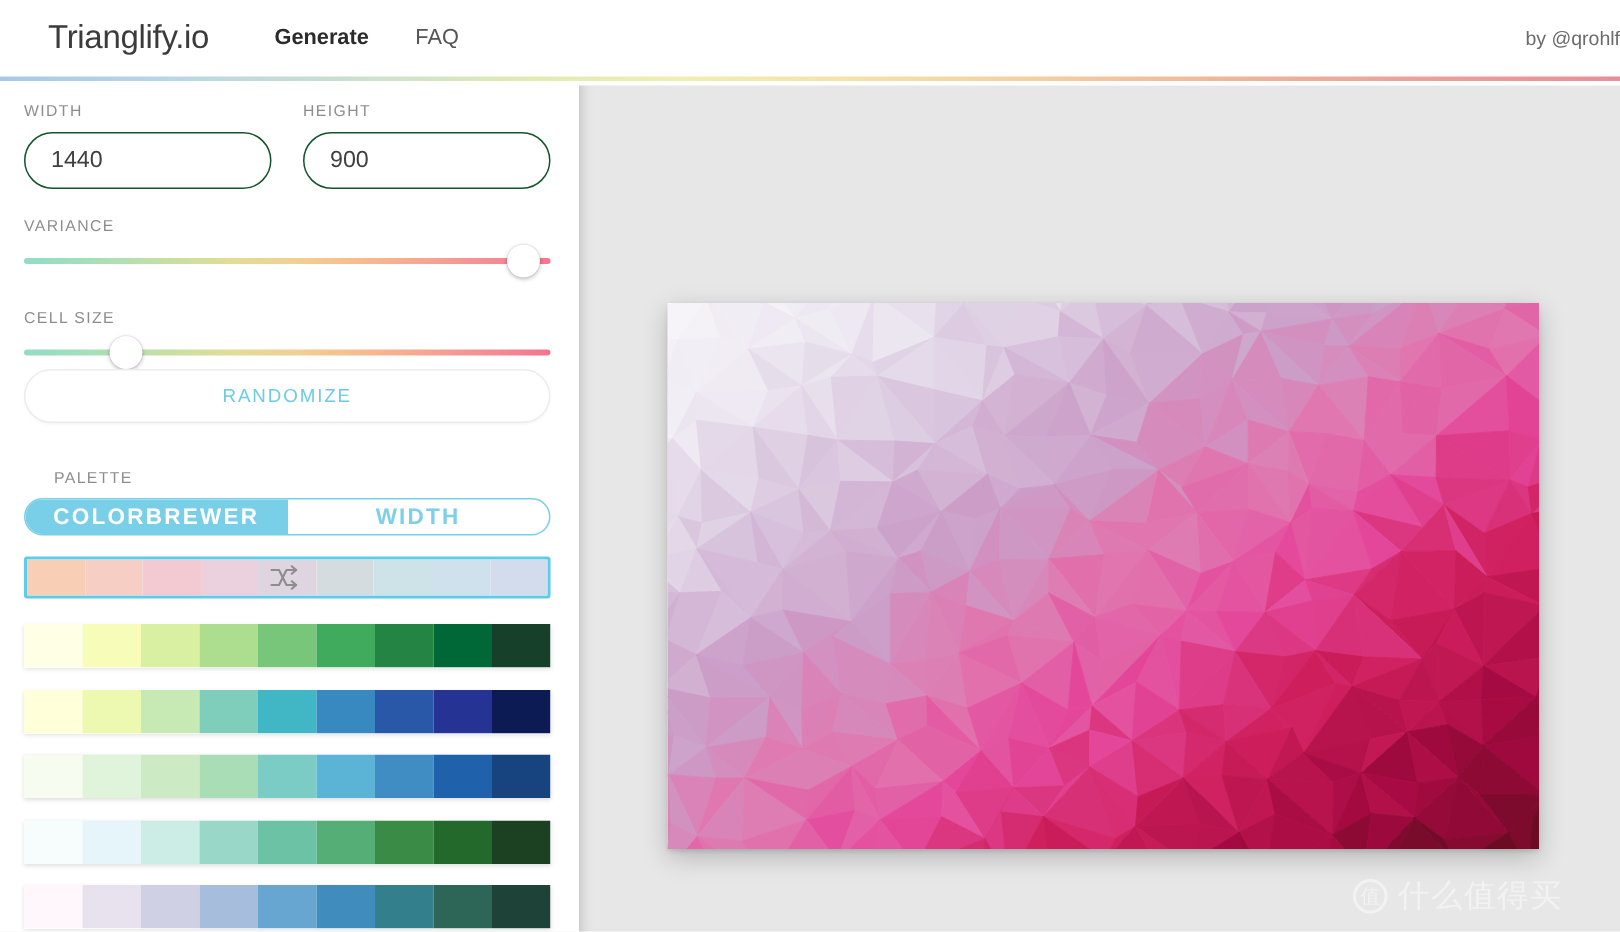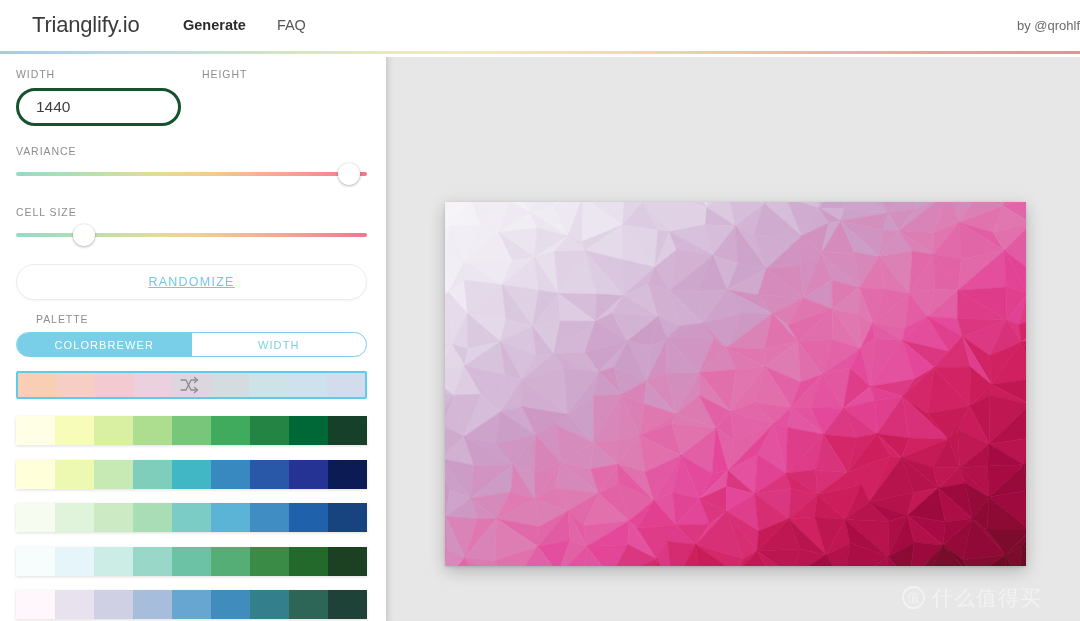--- a/index.html
+++ b/index.html
@@ -47,21 +47,21 @@
   
   .sidebar {
     position: absolute; left: 0; top: 54px; width: 386px; height: 567px;
     background: #fff; z-index: 4;
   }
   .field-label {
     position: absolute; font-size: 10.5px; letter-spacing: 0.09em;
     color: #8d8d8d; text-transform: uppercase; line-height: 12px; white-space: nowrap;
   }
   .text-input {
-    position: absolute; height: 38px; border: 3px solid #14532d; border-radius: 19px;
+    position: absolute; height: 38px; border: 1px solid #14532d; border-radius: 19px;
     background: #fff; font-size: 15.5px; color: #3f3f3f; padding: 0 17px;
     font-family: "Liberation Sans", sans-serif; outline: none; line-height: 36px;
   }
 
   
   .slider { position: absolute; left: 16px; width: 351px; height: 22px; }
   .slider .track {
     position: absolute; left: 0; top: 9px; width: 351px; height: 4px; border-radius: 2px;
     background: linear-gradient(to right,
       #91dcc6 0%, #a9dfb8 14%, #c6dfa4 27%, #e0dd97 39%,
@@ -82,21 +82,21 @@
     box-shadow: 0 1px 2px rgba(0,0,0,0.04);
   }
 
   .toggle {
     position: absolute; left: 16px; width: 351px; height: 25px;
     border: 1px solid #79cfe8; border-radius: 13px; overflow: hidden;
     display: flex; background: #fff;
   }
   .toggle-seg {
     flex: 1 1 50%; display: flex; align-items: center; justify-content: center;
-    font-size: 11px; letter-spacing: 0.1em; color: #7dd0e7; cursor: pointer;
+    font-size: 15px; letter-spacing: 0.1em; color: #7dd0e7; cursor: pointer; font-weight: bold;
   }
   .toggle-seg.active { background: #79cfe8; color: #ffffff; }
 
   .current-palette {
     position: absolute; left: 16px; width: 351px; height: 28px;
     border: 2px solid #5ecbe8; border-radius: 2px; overflow: hidden;
     display: flex; cursor: pointer;
   }
   .current-palette .cp-strip { position: absolute; inset: 0; display: flex; }
   .current-palette .cp-strip i { flex: 1 1 auto; height: 100%; display: block; }
@@ -153,34 +153,35 @@
     <div class="credit">by @qrohlf</div>
   </div>
   <div class="rainbow-rule"></div>
 
   <div class="sidebar">
 
     <div class="field-label" style="left:16px; top:14px;">WIDTH</div>
     <input class="text-input" style="left: 16px; top: 34px; width: 165px;" value="1440">
 
     <div class="field-label" style="left:202px; top:14px;">HEIGHT</div>
+    <input class="text-input" style="left: 202px; top: 34px; width: 165px;" value="900">
 
     <div class="field-label" style="left:16px; top:91px;">VARIANCE</div>
     <div class="slider" style="top:109px;">
       <div class="track"></div>
       <div class="handle" id="variance-handle" style="left: 333.45px;"></div>
     </div>
 
     <div class="field-label" style="left:16px; top:152px;">CELL SIZE</div>
     <div class="slider" style="top:170px;">
       <div class="track"></div>
       <div class="handle" id="cellsize-handle" style="left: 68.445px;"></div>
     </div>
 
-    <div class="randomize" style="top:210px;text-decoration:underline;">RANDOMIZE</div>
+    <div class="randomize" style="top:192px;">RANDOMIZE</div>
 
     <div class="field-label" style="left:16px; top:259px;margin-left:20px;">PALETTE</div>
 
     <div class="toggle" style="top:278px;">
       <div class="toggle-seg active">COLORBREWER</div>
       <div class="toggle-seg">WIDTH</div>
     </div>
 
     <div class="current-palette" style="top:317px;">
       <div class="cp-strip" id="current-palette-strip">

